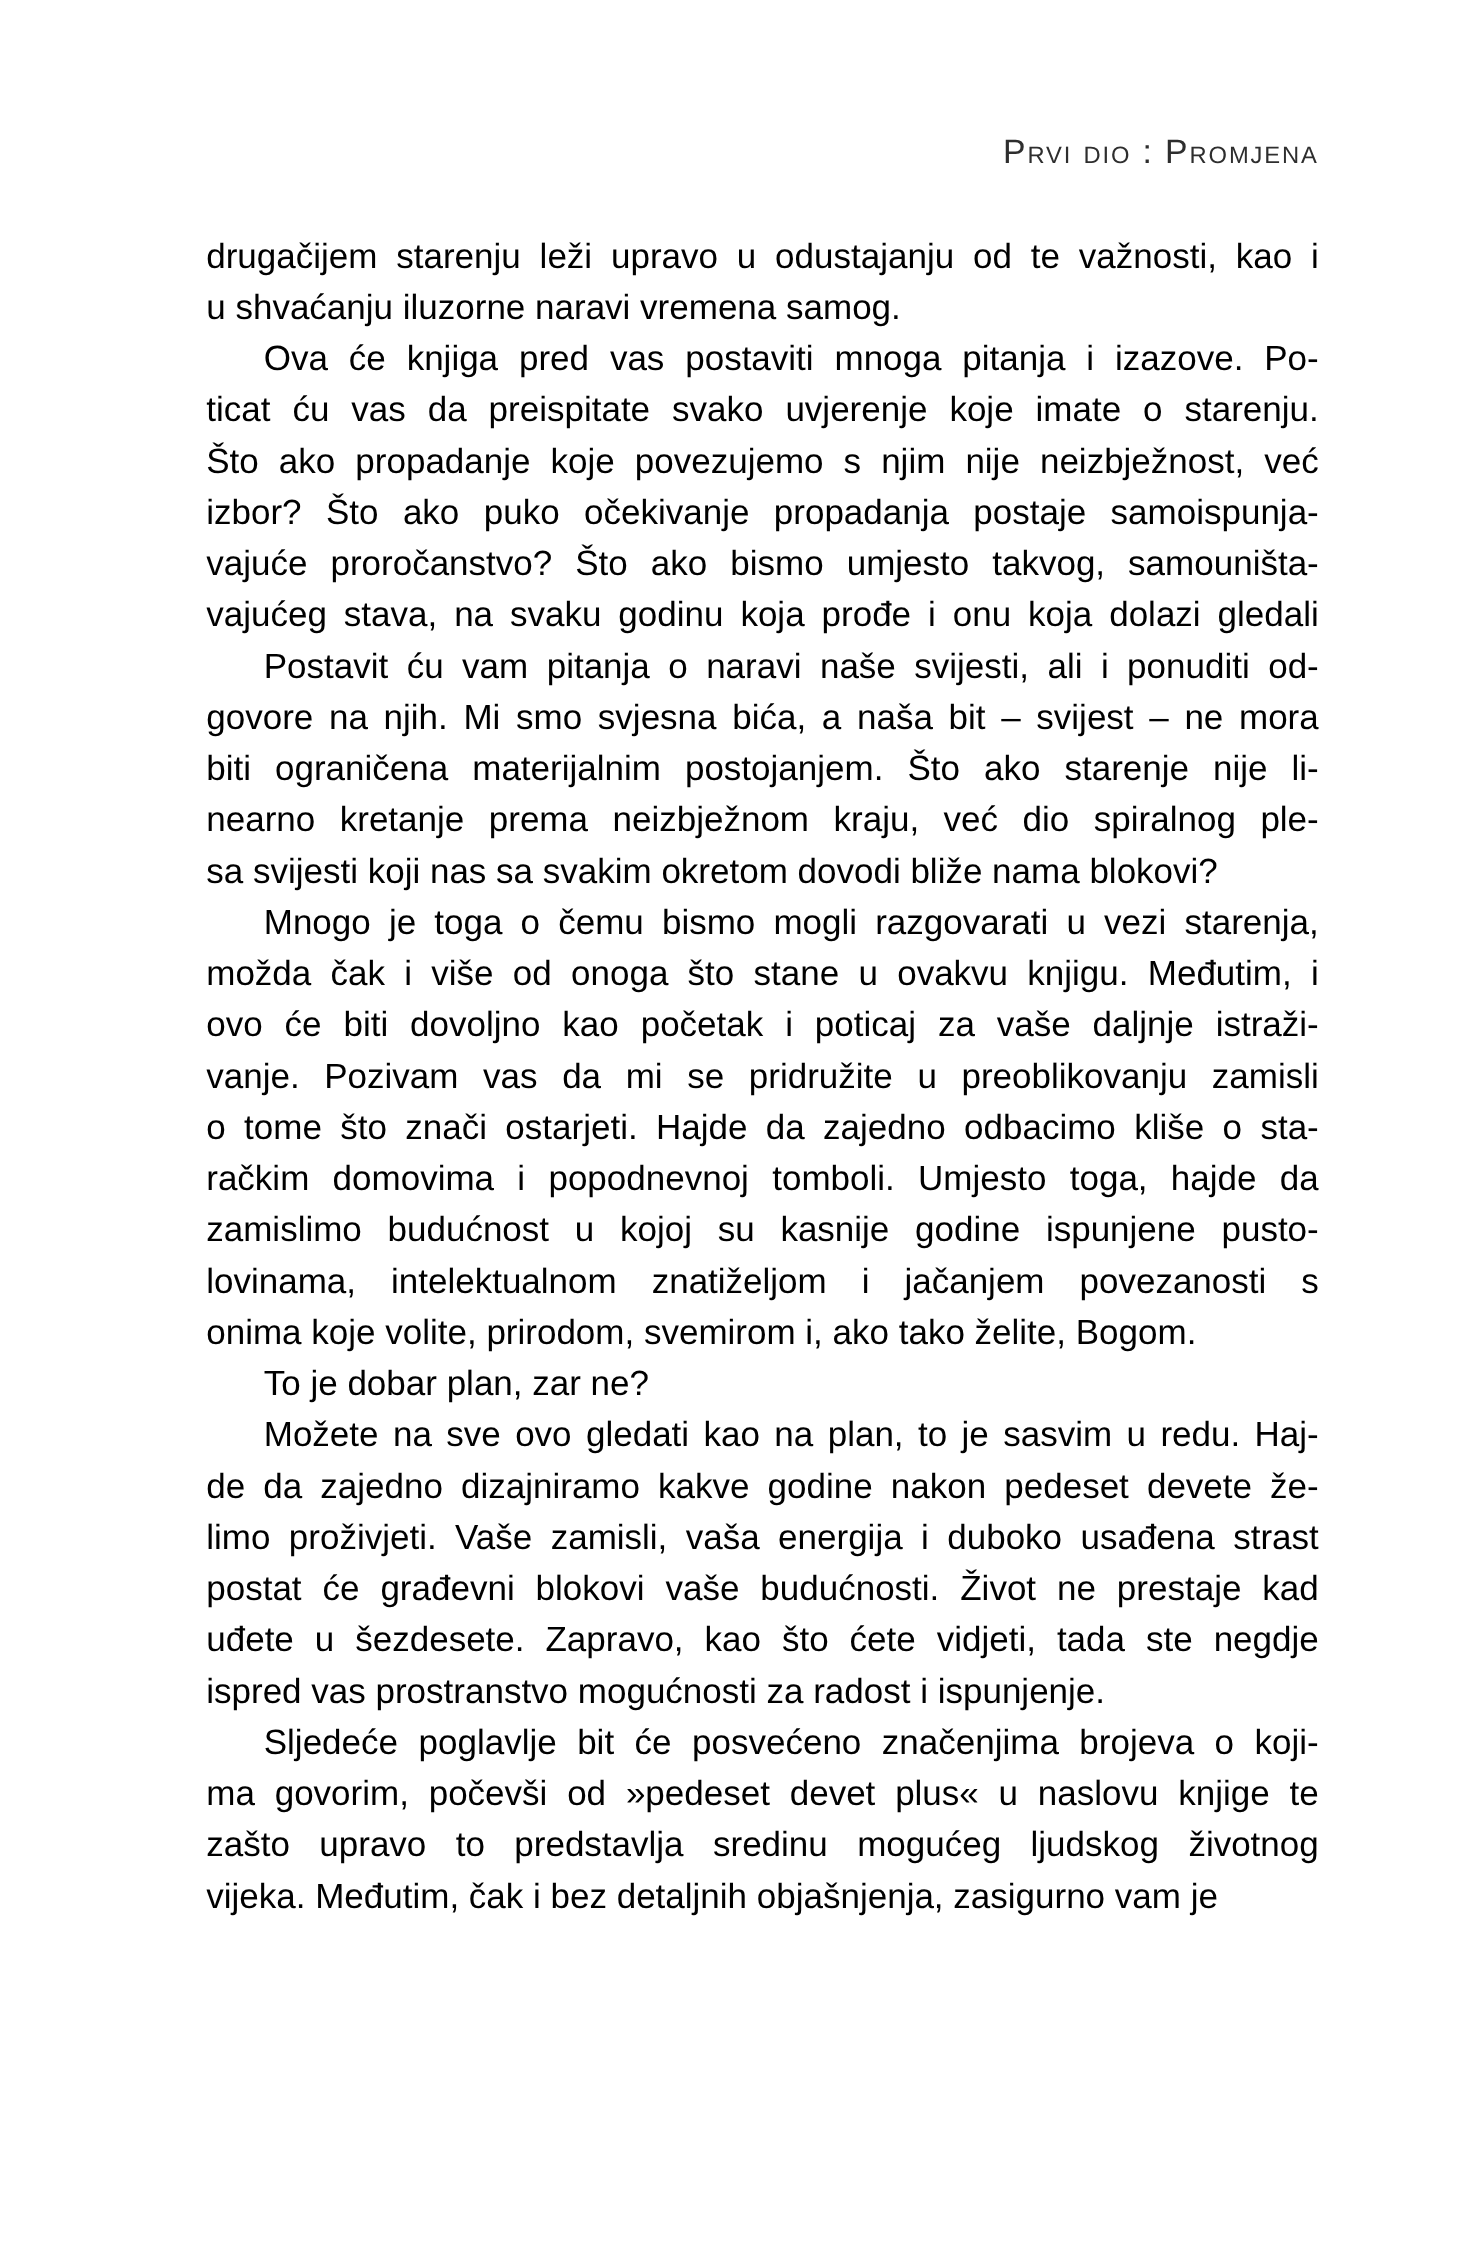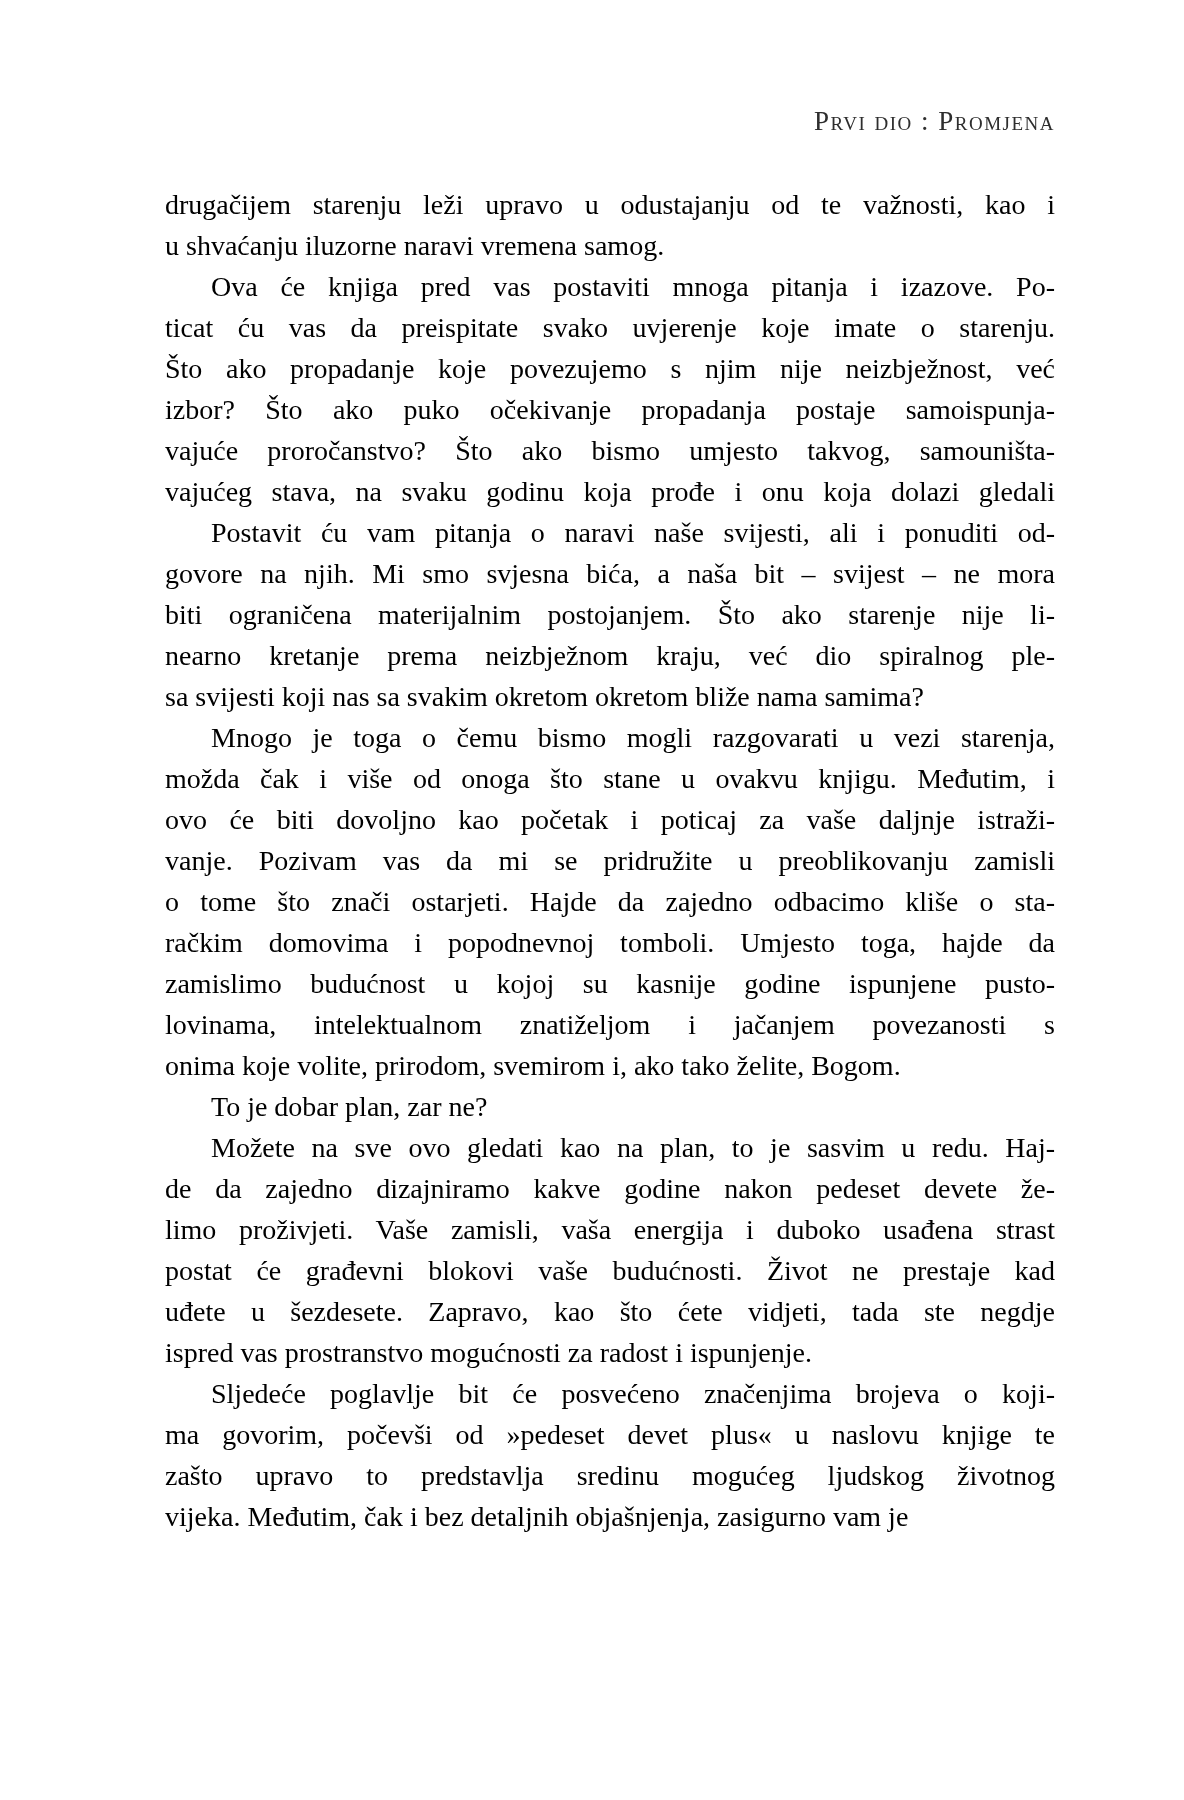--- a/index.html
+++ b/index.html
@@ -5,21 +5,21 @@
   html, body {
     margin: 0;
     padding: 0;
     background: #ffffff;
   }
   .page {
     position: relative;
     width: 1184px;
     height: 1548px;
     background: #ffffff;
-    font-family: Liberation Serif, serif;
+    font-family: Liberation Sans, sans-serif;
     color: #222222;
     overflow: hidden;
   }
   .running-header {
     position: absolute;
     top: 106px;
     right: 129px;
     font-size: 27px;
     font-variant: small-caps;
     letter-spacing: 1.5px;
@@ -80,21 +80,21 @@
         <div class="line fill">Što ako propadanje koje povezujemo s njim nije neizbježnost, već</div>
         <div class="line fill">izbor? Što ako puko očekivanje propadanja postaje samoispunja-</div>
         <div class="line fill">vajuće proročanstvo? Što ako bismo umjesto takvog, samouništa-</div>
         <div class="line fill">vajućeg stava, na svaku godinu koja prođe i onu koja dolazi gledali</div>
       </div>
       <div class="paragraph">
         <div class="line fill indent">Postavit ću vam pitanja o naravi naše svijesti, ali i ponuditi od-</div>
         <div class="line fill">govore na njih. Mi smo svjesna bića, a naša bit – svijest – ne mora</div>
         <div class="line fill">biti ograničena materijalnim postojanjem. Što ako starenje nije li-</div>
         <div class="line fill">nearno kretanje prema neizbježnom kraju, već dio spiralnog ple-</div>
-        <div class="line">sa svijesti koji nas sa svakim okretom okretom bliže nama samima?</div>
+        <div class="line">sa svijesti koji nas sa svakim okretom dovodi bliže nama blokovi?</div>
       </div>
       <div class="paragraph">
         <div class="line fill indent">Mnogo je toga o čemu bismo mogli razgovarati u vezi starenja,</div>
         <div class="line fill">možda čak i više od onoga što stane u ovakvu knjigu. Međutim, i</div>
         <div class="line fill">ovo će biti dovoljno kao početak i poticaj za vaše daljnje istraži-</div>
         <div class="line fill">vanje. Pozivam vas da mi se pridružite u preoblikovanju zamisli</div>
         <div class="line fill">o tome što znači ostarjeti. Hajde da zajedno odbacimo kliše o sta-</div>
         <div class="line fill">račkim domovima i popodnevnoj tomboli. Umjesto toga, hajde da</div>
         <div class="line fill">zamislimo budućnost u kojoj su kasnije godine ispunjene pusto-</div>
         <div class="line fill">lovinama, intelektualnom znatiželjom i jačanjem povezanosti s</div>

